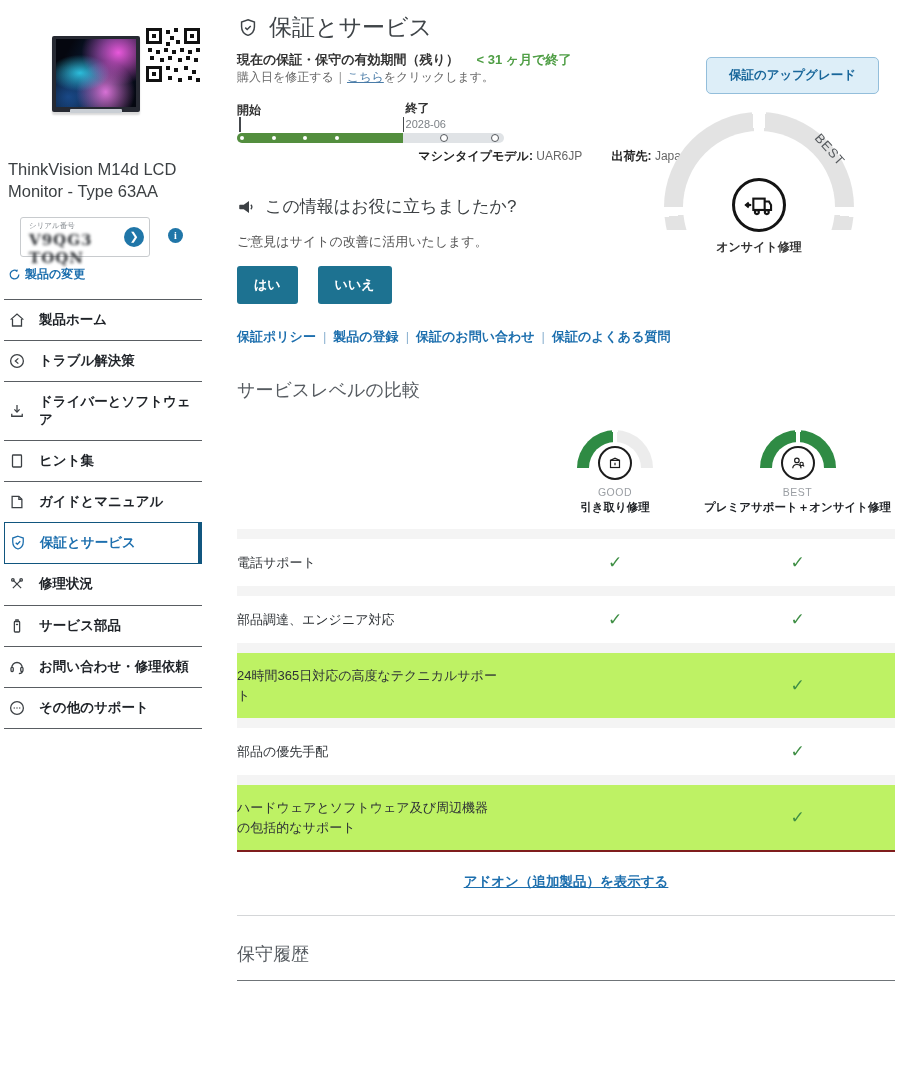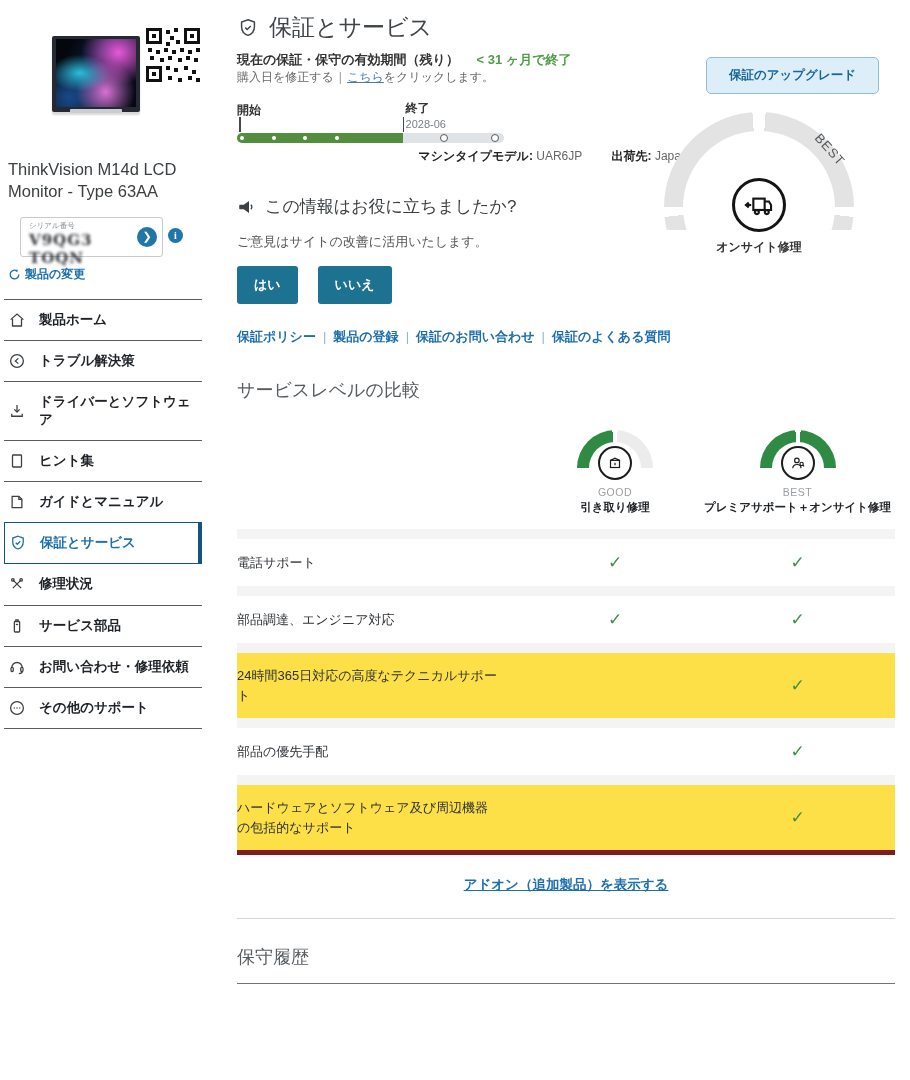--- a/index.html
+++ b/index.html
@@ -17,21 +17,21 @@
       radial-gradient(ellipse at 78% 20%, rgba(244,92,228,.95), transparent 42%),
       radial-gradient(ellipse at 30% 50%, rgba(48,206,236,.9), transparent 38%),
       radial-gradient(ellipse at 62% 78%, rgba(252,130,244,.85), transparent 42%),
       radial-gradient(ellipse at 15% 85%, rgba(40,120,220,.5), transparent 40%),
       linear-gradient(120deg,#05070f 15%,#0b1e3a 45%,#061021 70%,#05070f 100%); }
   .m-stand { width:66%; height:4px; margin:2px auto 0; background:#c9ced4; border-radius:1px; }
   .qr { margin-top:2px; flex:0 0 auto; }
 
   .prod-name { margin:46px 0 0 4px; font-size:16.5px; line-height:1.35; color:#3c4043; }
 
-  .serial-box { position:relative; margin:14px 0 0 16px; width:143px; height:40px;
+  .serial-box { position:relative; margin:14px 0 0 16px; width:130px; height:40px;
     border:1px solid #c8cbce; border-radius:3px; background:#fff; padding:3px 26px 2px 8px; }
   .serial-label { font-size:7.5px; color:#8a8f94; filter:blur(.6px); }
   .serial-value { font-size:15px; font-weight:700; color:#2c2f33; letter-spacing:1px;
     filter:blur(1.4px); font-family:"DejaVu Serif",serif; }
   .go-btn { position:absolute; right:5px; top:9px; width:20px; height:20px; border-radius:50%;
     background:#2076a8; color:#fff; font-size:11px; display:flex; align-items:center;
     justify-content:center; font-weight:700; cursor:pointer; }
   .info-dot { position:absolute; left:168px; top:228px; width:15px; height:15px; border-radius:50%;
     background:#2076a8; color:#fff; font-size:10px; font-weight:700; display:flex;
     align-items:center; justify-content:center; font-family:"Liberation Serif",serif; }
@@ -123,25 +123,25 @@
   .sring.full { background:conic-gradient(from 270deg,
       #2f8b44 0deg 86deg, #fff 86deg 94deg, #2f8b44 94deg 180deg, transparent 180deg 360deg); }
   .sgauge .shole { position:absolute; left:12px; top:12px; width:52px; height:52px;
     background:#fff; border-radius:50%; }
   .gbadge { width:34px; height:34px; margin:-24px auto 0; position:relative; z-index:2;
     border:2px solid #1c1c1c; border-radius:50%; background:#fff; display:flex;
     align-items:center; justify-content:center; }
   .glevel { margin-top:6px; font-size:10.5px; color:#9a9ea3; letter-spacing:.5px; }
   .gname { margin-top:2px; font-size:11.5px; font-weight:700; color:#202327; }
 
-  .cmp-rows { margin-top:14px; background:#f4f4f4; padding-top:10px; border-bottom:5px solid #7f1d1d; }
+  .cmp-rows { margin-top:14px; background:#f4f4f4; padding-top:10px; border-bottom:2px solid #7f1d1d; }
   .crow { display:grid; grid-template-columns:293px 170px 1fr; align-items:center;
     background:#fff; margin-top:10px; padding:13px 0; }
   .crow:first-child { margin-top:0; }
-  .crow.shaded { background:#fde047; }
+  .crow.shaded { background:#bef264; }
   .clabel { font-size:13px; color:#2e3236; line-height:1.5; padding-right:30px; }
   .ccell { text-align:center; font-size:17px; font-weight:700; color:#3f8f45; }
 
   .addon-wrap { text-align:center; margin:20px 0 24px; }
   .addon-link { font-size:13.5px; font-weight:700; color:#1d6fae; text-decoration:underline; cursor:pointer; }
   .sec-div { border:none; border-top:1px solid #d4d6d8; }
 
   .hist-title { margin-top:26px; }
   .hist-rule { border:none; border-top:1px solid #6f7478; margin-top:14px; }
 </style>

